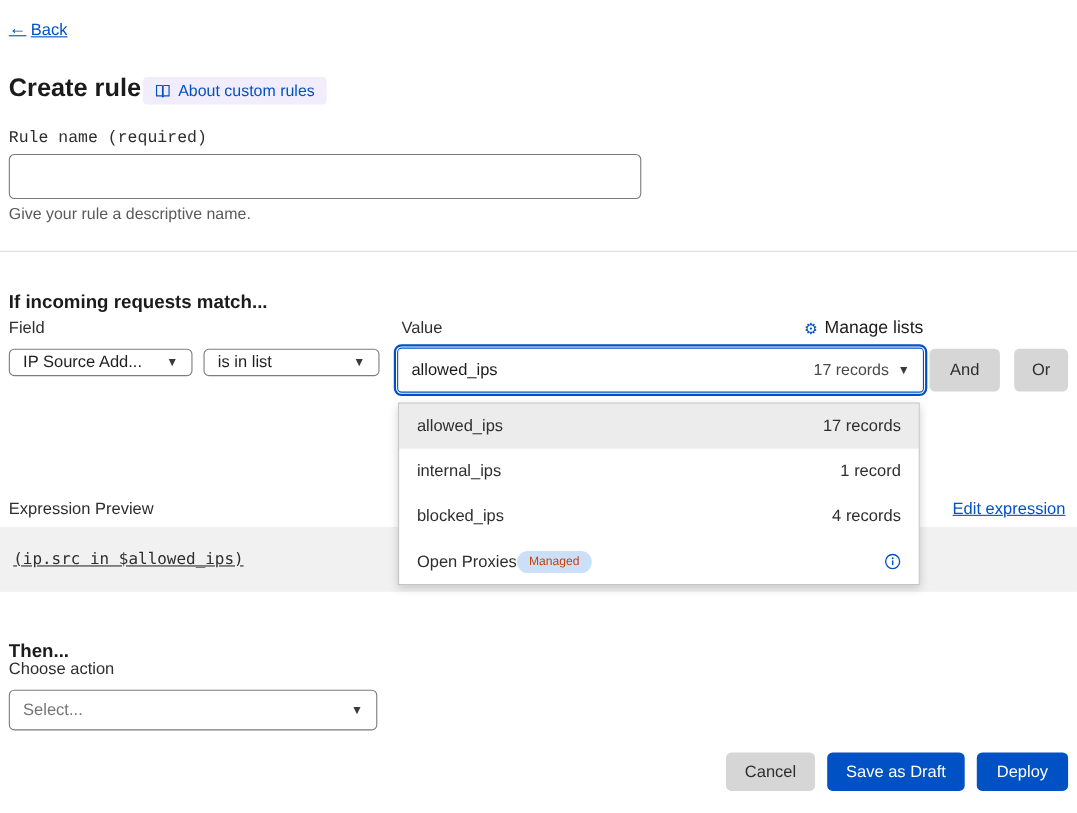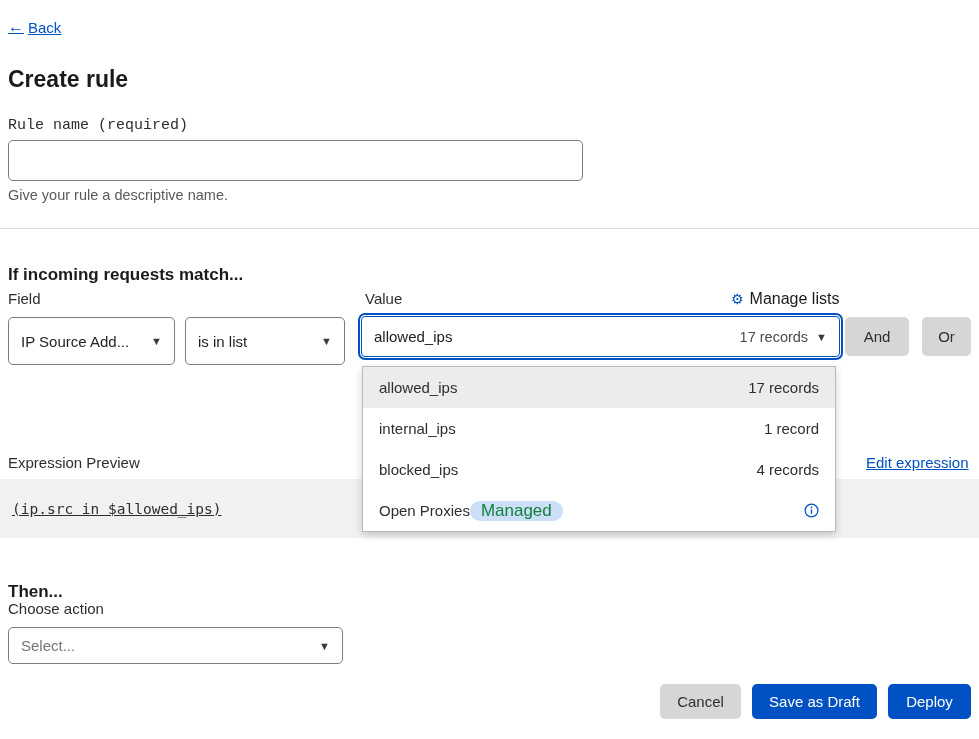--- a/index.html
+++ b/index.html
@@ -21,41 +21,41 @@
   .field-label { font-size:15px; color:#2e2e2e; }
   .helper { font-size:14.5px; color:#5a5a5a; }
 
   .text-input { left:8px; top:140px; width:575px; height:41px; border:1px solid #7a7a7a; border-radius:5px;
     padding:0 12px; font-size:15px; font-family:"Liberation Sans", sans-serif; color:#1b1b1b; outline:none; }
 
   .divider { left:0; top:228px; width:979px; height:1px; background:#dcdcdc; }
 
   .section-title { font-size:17px; font-weight:700; color:#1b1b1b;margin-top:16px; }
 
-  .select { height:48px; border:1px solid #7c7c7c; border-radius:5px; background:#fff; display:flex;
+  .select { height:25px; border:1px solid #7c7c7c; border-radius:5px; background:#fff; display:flex;
     align-items:center; justify-content:space-between; padding:0 12px; font-size:15px; color:#1f1f1f; cursor:pointer; }
   .chev { font-size:11px; color:#3a3a3a; margin-left:8px; }
 
   .value-select { left:361px; top:316px; width:479px; height:41px; border:1px solid #0051c3;
     outline:2px solid #0051c3; outline-offset:1px; border-radius:4px; background:#fff; display:flex;
     align-items:center; justify-content:space-between; padding:0 12px; font-size:15px; cursor:pointer; }
   .value-right { display:flex; align-items:center; color:#4a4a4a; font-size:14.5px; }
 
   .btn { display:flex; align-items:center; justify-content:center; border:none; border-radius:5px;
     font-size:15px; font-family:"Liberation Sans", sans-serif; cursor:pointer; }
   .btn-gray { background:#d6d6d6; color:#2e2e2e; }
   .btn-blue { background:#0051c3; color:#ffffff; }
 
   .menu { left:362px; top:366px; width:474px; background:#ffffff; border:1px solid #b9b9b9;
     box-shadow:0 3px 8px rgba(0,0,0,0.18); z-index:5; }
   .menu-item { height:41px; display:flex; align-items:center; justify-content:space-between;
     padding:0 16px; font-size:15px; color:#2e2e2e; cursor:pointer; background:#fff; }
   .menu-item.selected { background:#ececec; }
   .menu-item .left-group { display:flex; align-items:center; }
-  .managed-pill { background:#cbdff9; color:#15803d; font-size:17px; border-radius:10px;
+  .managed-pill { background:#cbdff9; color:#c2410c; font-size:11px; border-radius:10px;
     padding:2px 11px; line-height:16px; }
 
   .code-block { left:0; top:479px; width:979px; height:59px; background:#f1f1f1; display:flex; align-items:center; }
   .code-text { margin-left:12px; font-family:"DejaVu Sans Mono", monospace; font-size:14.5px; color:#2e2e2e;text-decoration:underline; }
 
   .action-select { left:8px; top:627px; width:335px; height:37px; }
   .placeholder { color:#757575; }
 
   .manage-lists { left:731px; top:290px; display:flex; align-items:center; gap:6px; }
   .gear { color:#0051c3; font-size:14px; text-decoration:none; }
@@ -64,20 +64,29 @@
 <body>
 
 <div class="page">
 
   <a class="abs back link">
     <span class="arrow">←</span>
     <span>Back</span>
   </a>
 
   <div class="abs page-title">Create rule</div>
+  <div class="abs about-badge">
+    <span style="display:inline-flex;">
+      <svg width="14" height="14" viewBox="0 0 16 16">
+        <path d="M1.5 2h5A1.8 1.8 0 0 1 8.3 3.8v10.4A1.8 1.8 0 0 0 6.5 12.7h-5z" fill="none" stroke="#0051c3" stroke-width="1.2"></path>
+        <path d="M14.5 2h-5A1.8 1.8 0 0 0 7.7 3.8v10.4a1.8 1.8 0 0 1 1.8-1.5h5z" fill="none" stroke="#0051c3" stroke-width="1.2"></path>
+      </svg>
+    </span>
+    <span>About custom rules</span>
+  </div>
 
   <div class="abs field-label" style="left:8px; top:117px;font-family:Liberation Mono, monospace;">Rule name (required)</div>
   <input class="abs text-input" type="text" value="" style="">
   <div class="abs helper" style="left:8px; top:187px;">Give your rule a descriptive name.</div>
 
   <div class="abs divider"></div>
 
   <div class="abs section-title" style="left:8px; top:249px;">If incoming requests match...</div>
 
   <div class="abs field-label" style="left:8px; top:290px;">Field</div>

